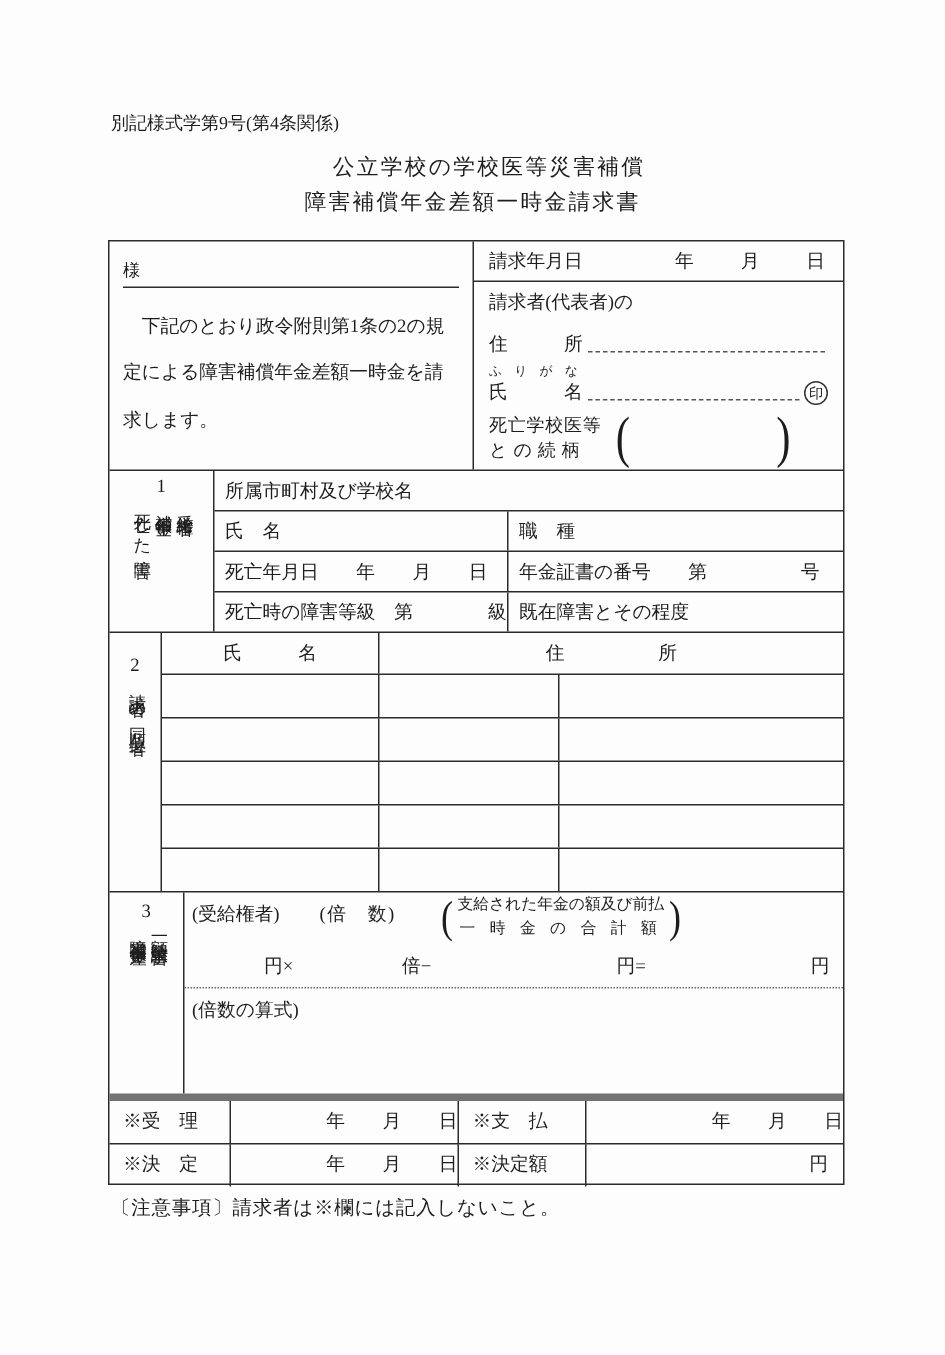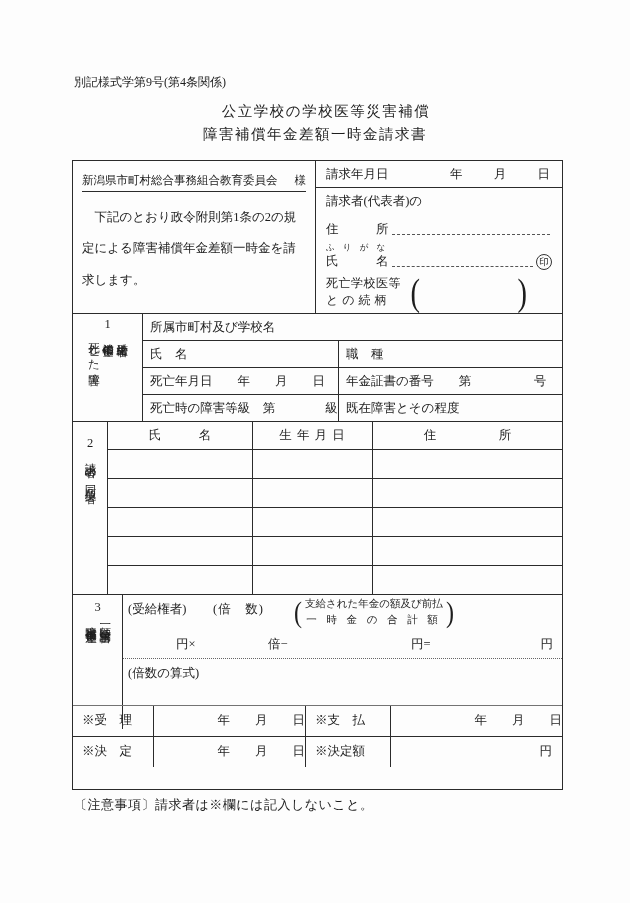--- a/index.html
+++ b/index.html
@@ -87,21 +87,21 @@
   .paren-lines { font-size:10.5px; line-height:1.55; margin:0 2px; }
   .paren-lines .l2 { letter-spacing:3.5px; text-align:center; }
   .s3-f1 { left:53px; top:41px; }
   .s3-f2 { left:145px; top:41px; }
   .s3-f3 { left:288px; top:41px; }
   .s3-f4 { right:9px; top:41px; }
   .sec3-lower { position:absolute; top:64px; left:0; right:0; bottom:0; }
   .s3-calc { left:5px; top:6px; }
 
   
-  .secF { position:absolute; top:544px; left:0; right:0; height:62px; border-top:1px solid #737373;
+  .secF { position:absolute; top:568px; left:0; right:0; height:62px; border-top:5px solid #737373;
     display:grid; grid-template-columns:81px 152px 85px 1fr; grid-template-rows:1fr 1fr; }
   .fcell { display:flex; align-items:center; border-right:1px solid #2b2b2b; padding-left:9px; }
   .fcell.last { border-right:none; }
   .fcell.rtop { border-bottom:1px solid #2b2b2b; }
   .fdate { justify-content:flex-end; padding-left:0; }
   .famount { justify-content:flex-end; padding-right:10px; padding-left:0; }
 
   .footnote { position:absolute; left:74px; top:796px; font-size:13px; letter-spacing:0.5px; }
 </style>
 </head>
@@ -111,21 +111,20 @@
 
   <div class="form-number pre">別記様式学第9号(第4条関係)</div>
   <div class="title t1">公立学校の学校医等災害補償</div>
   <div class="title t2">障害補償年金差額一時金請求書</div>
 
   <div class="tbl">
 
     <div class="sec-top">
       <div class="cell-left">
         <div class="recipient-line">
-          <span>新潟県市町村総合事務組合教育委員会</span>
           <span>様</span>
         </div>
         <div class="recipient-body">下記のとおり政令附則第1条の2の規定による障害補償年金差額一時金を請求します。</div>
       </div>
       <div class="cell-right">
         <div class="date-row">
           <span class="pre">請求年月日</span>
           <span class="date-units">
             <span>年</span>
             <span>月</span>
@@ -186,21 +185,20 @@
     </div>
 
     <div class="sec2">
       <div class="sec2-label vlabel">
         <div class="vnum">2</div>
         <span class="vcol">請求者の同順位者</span>
       </div>
       <div class="sec2-table">
         <div class="sec2-hrow">
           <div class="c1 pre">氏　　　名</div>
-          <div class="c2 pre">生 年 月 日</div>
           <div class="c3 pre">住　　　　　所</div>
         </div>
         <div class="sec2-row">
           <div class="c1"></div>
           <div class="c2"></div>
           <div class="c3"></div>
         </div>
         <div class="sec2-row">
           <div class="c1"></div>
           <div class="c2"></div>

